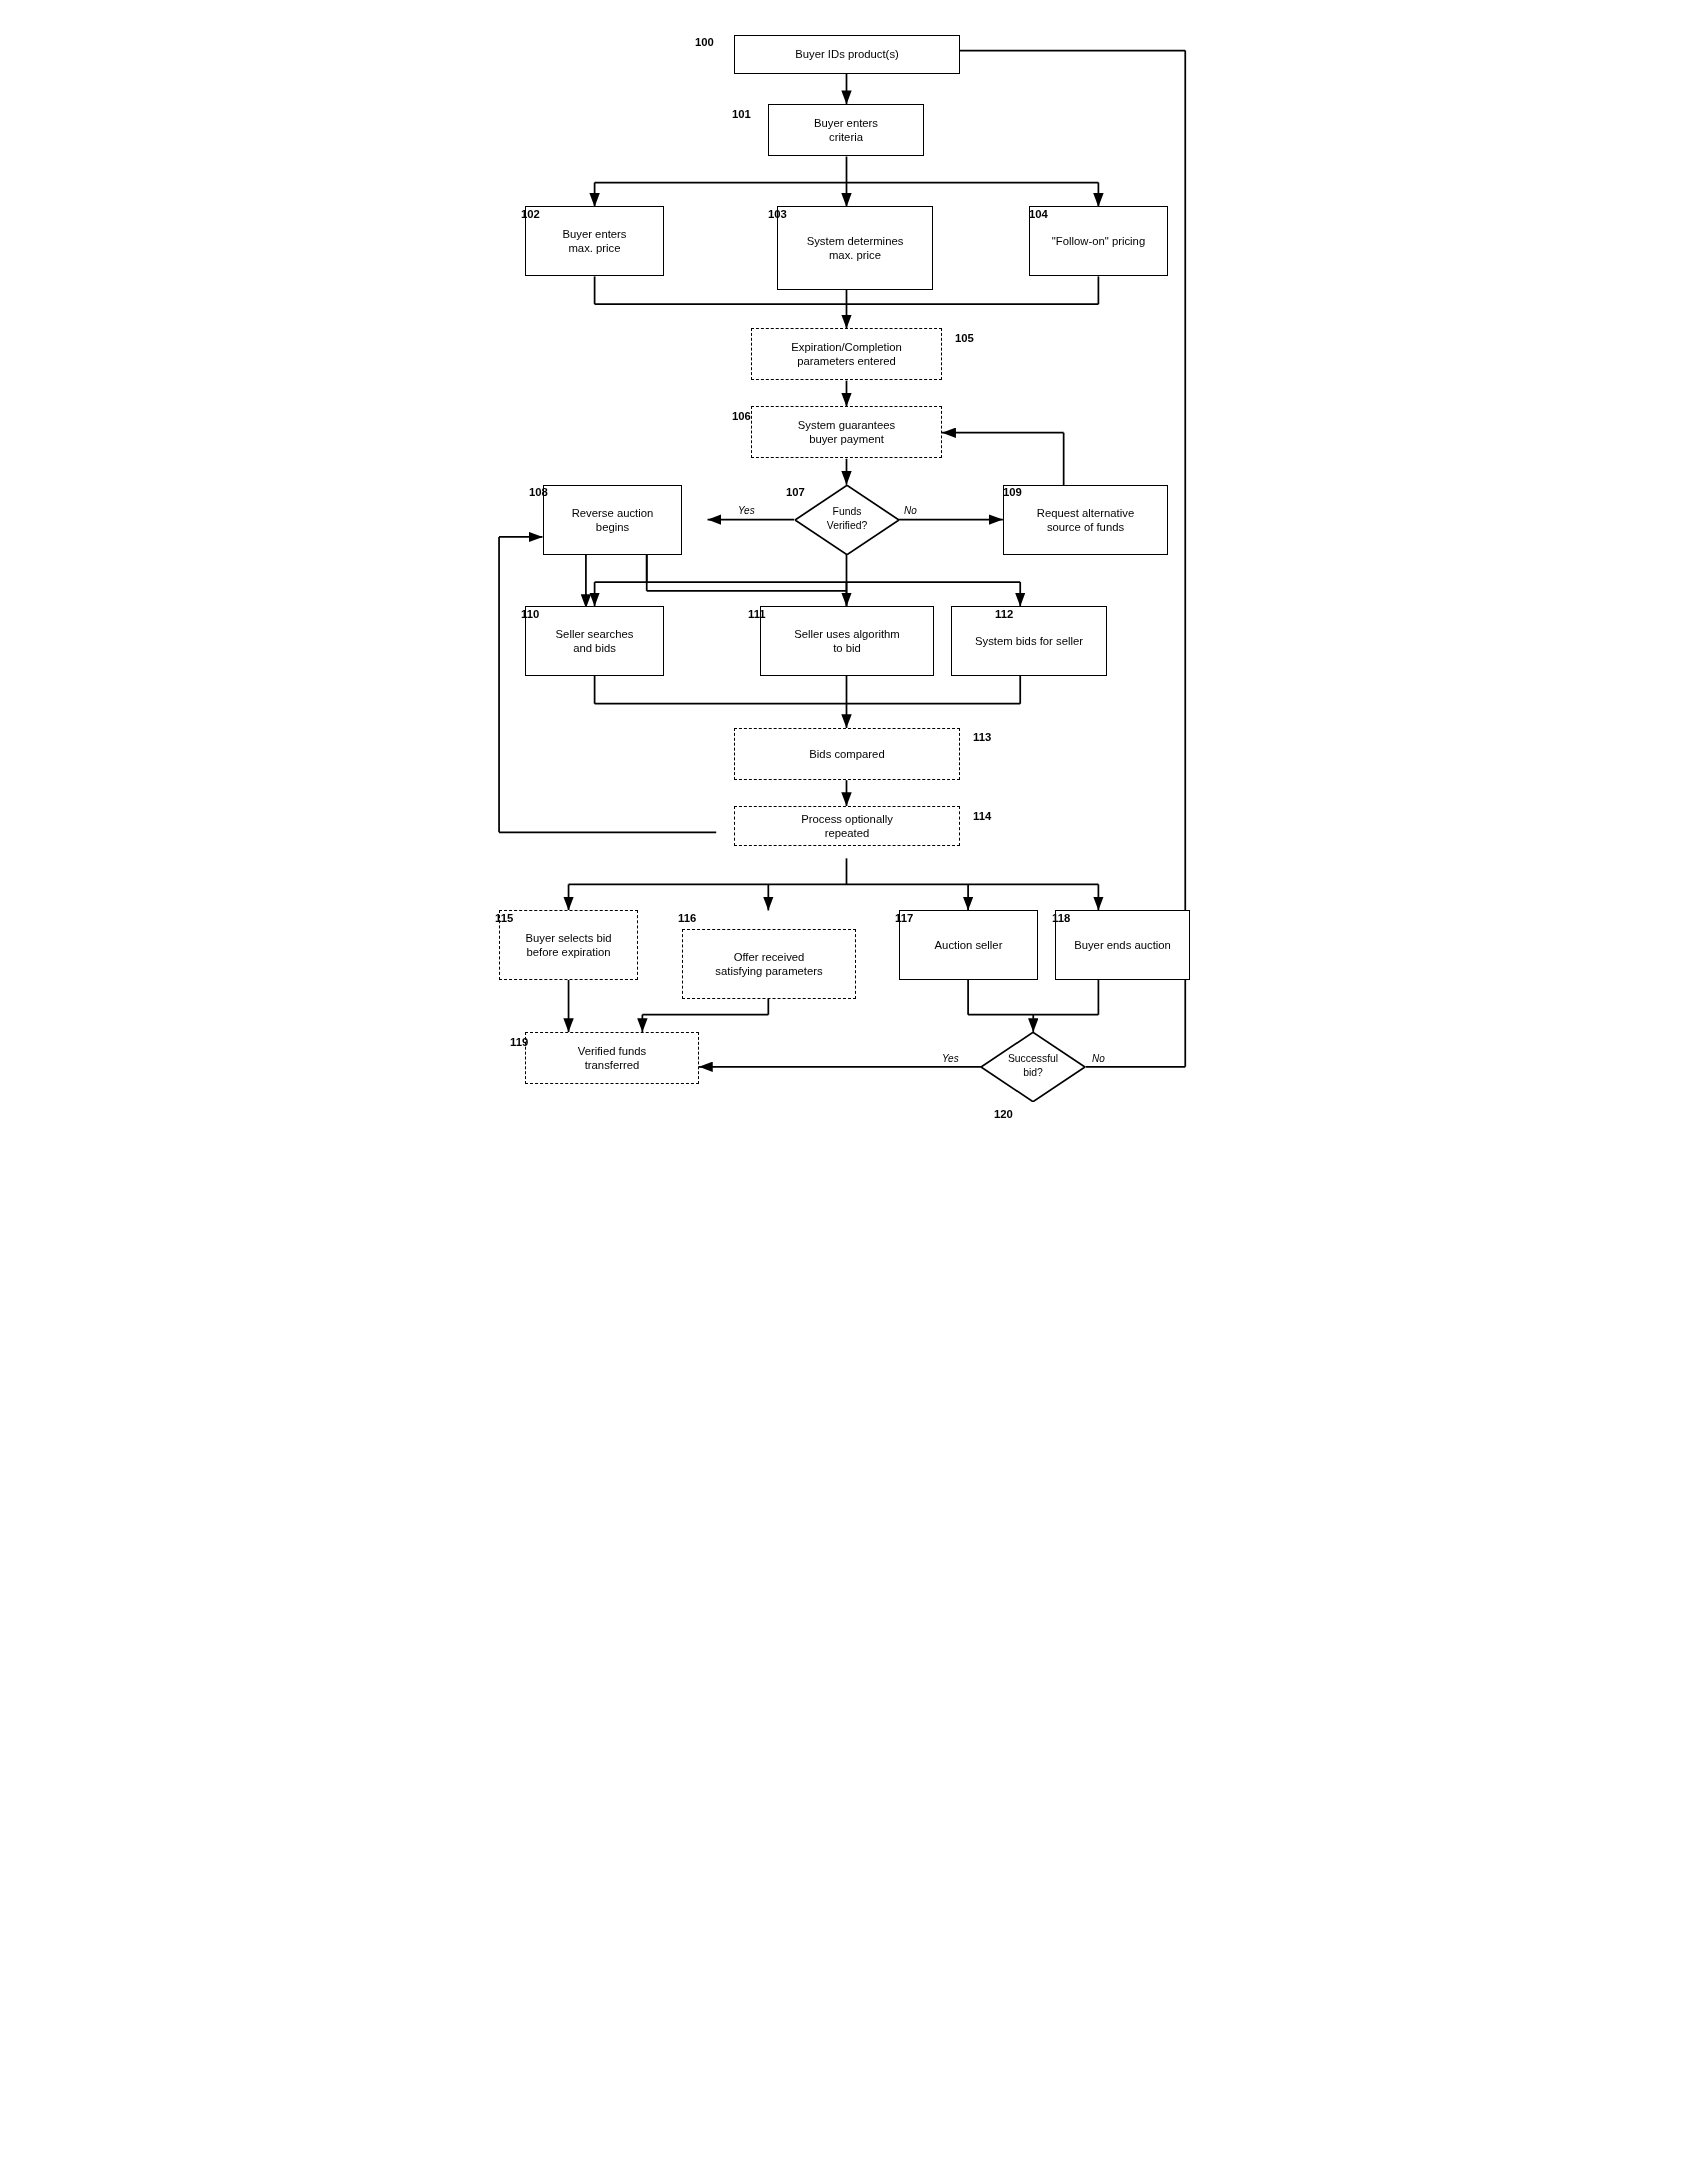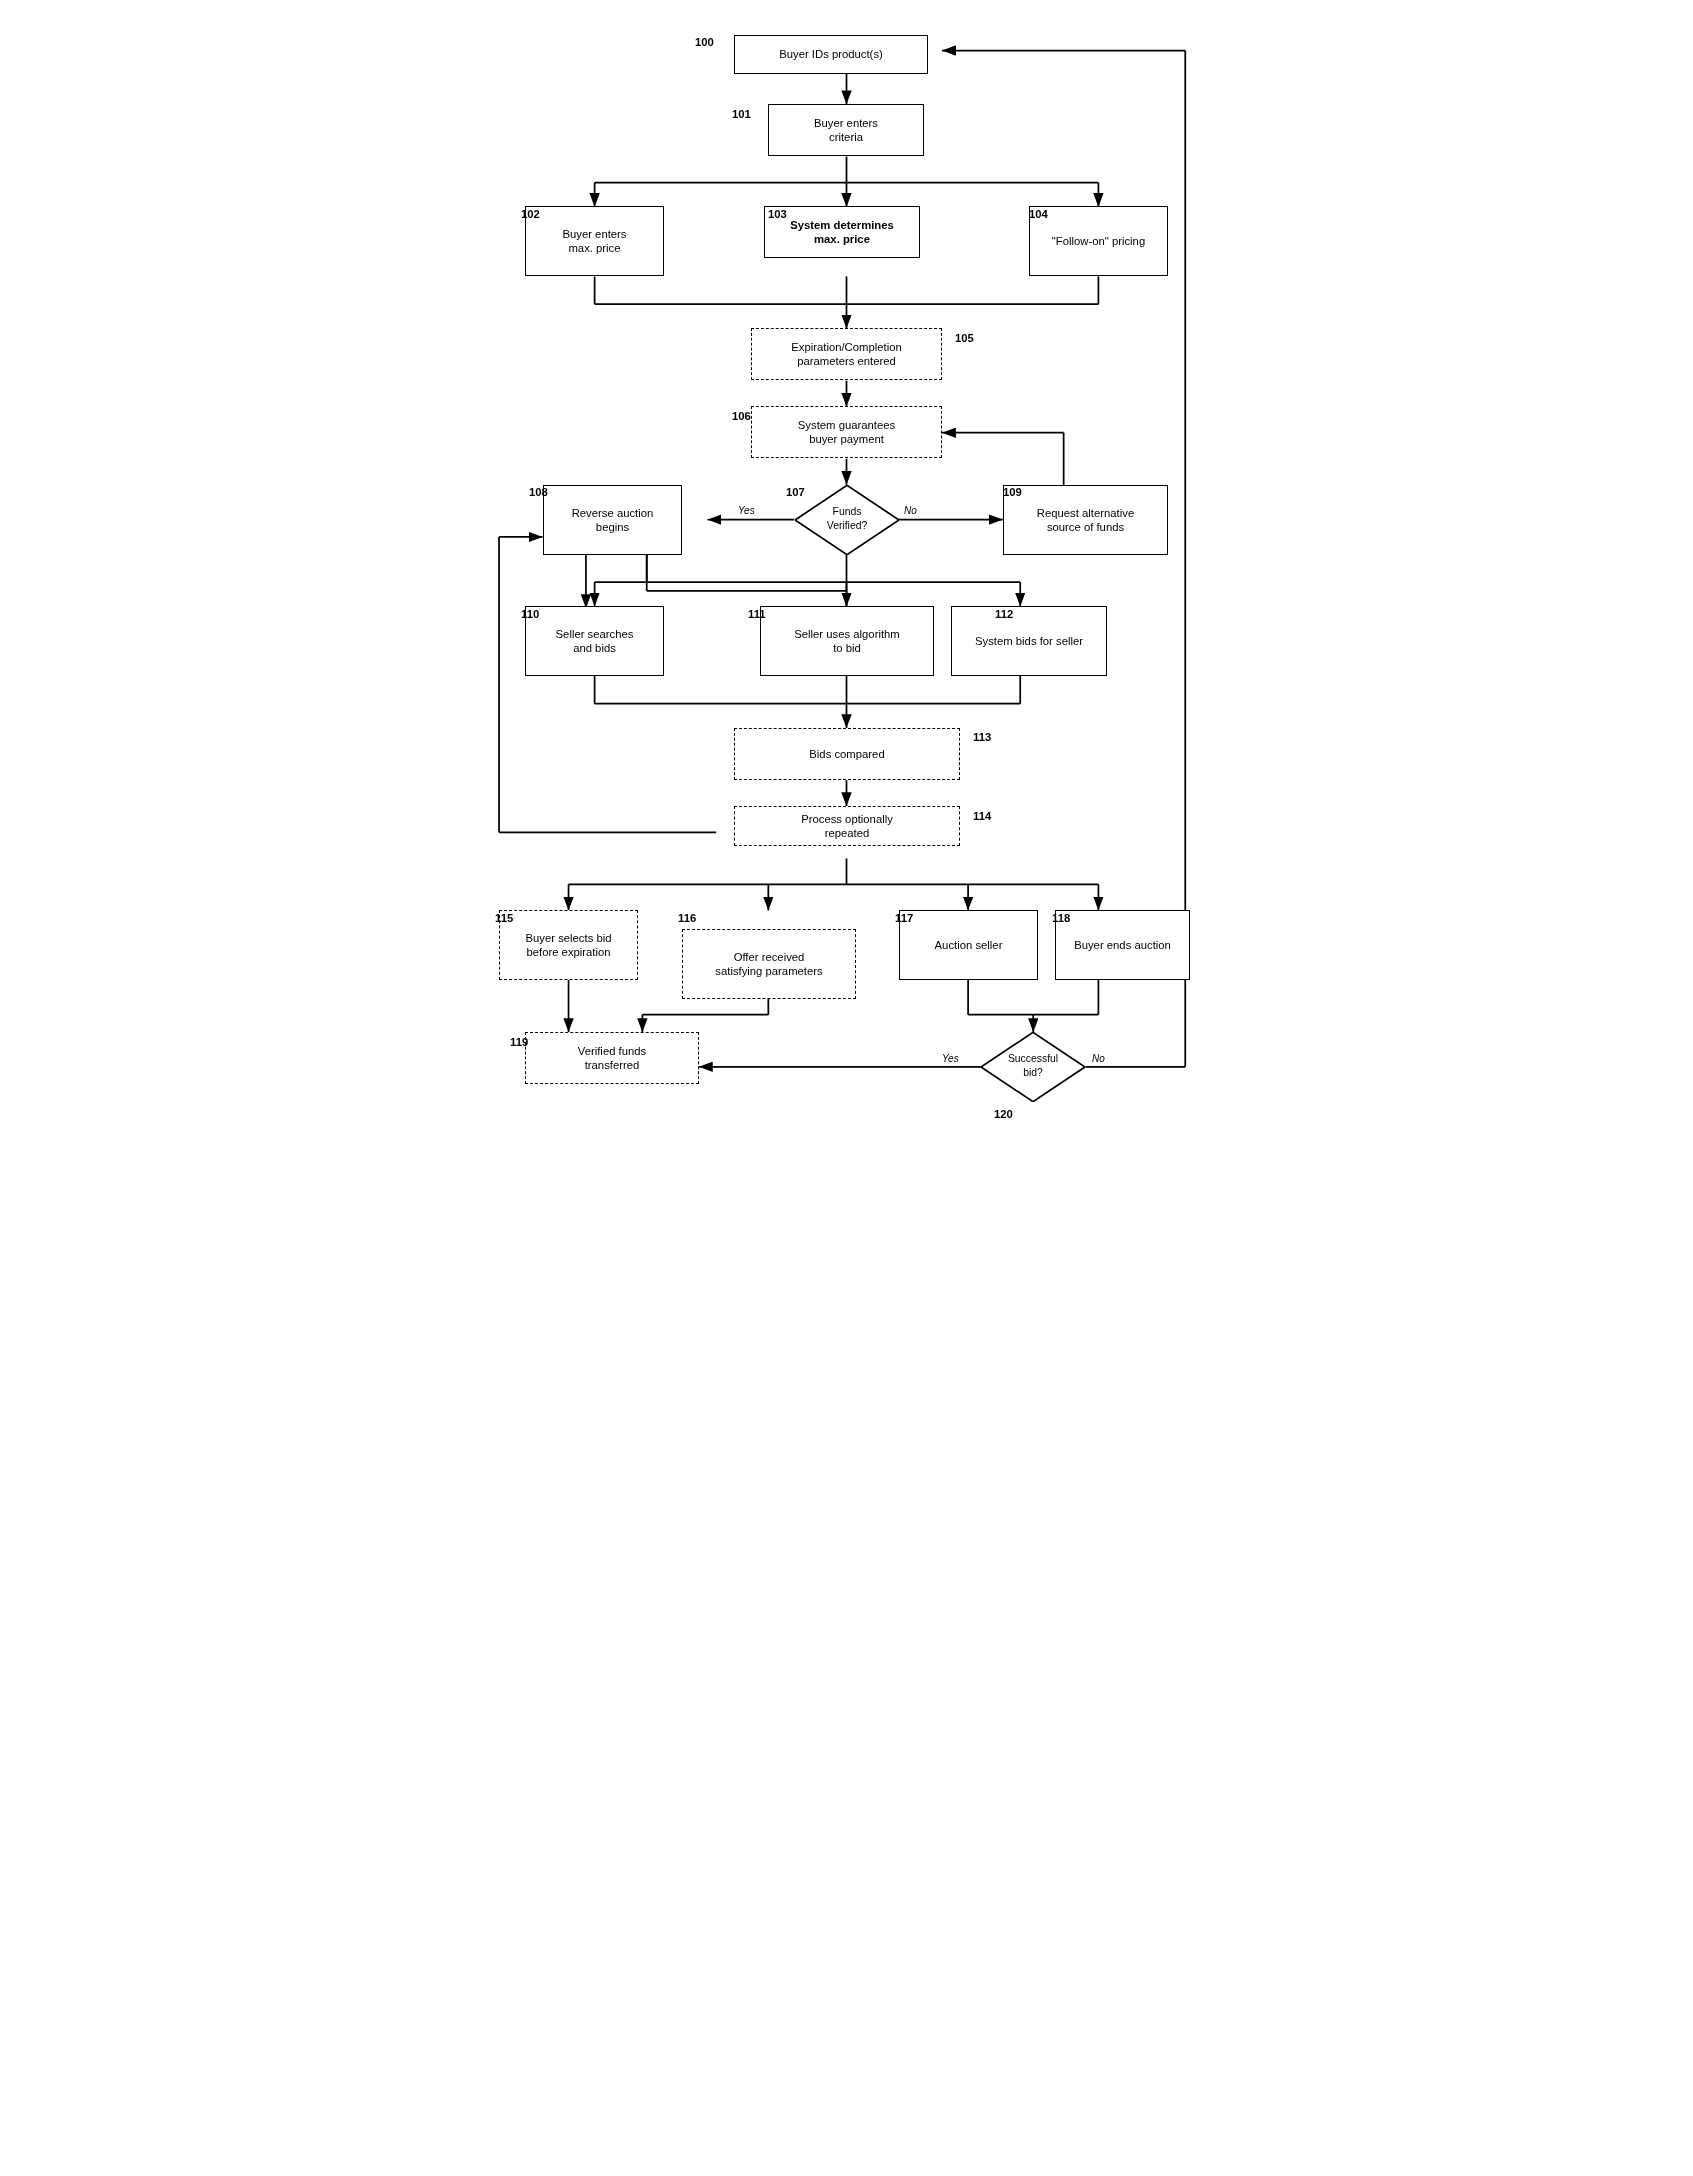--- a/index.html
+++ b/index.html
@@ -136,36 +136,36 @@
     <line x1="645" y1="1148" x2="645" y2="1168" stroke="#000" stroke-width="2" marker-end="url(#arrowhead)"></line>
 
     <line x1="585" y1="1208" x2="260" y2="1208" stroke="#000" stroke-width="2" marker-end="url(#arrowhead)"></line>
 
     <line x1="705" y1="1208" x2="820" y2="1208" stroke="#000" stroke-width="2"></line>
     <line x1="820" y1="1208" x2="820" y2="38" stroke="#000" stroke-width="2"></line>
     <line x1="820" y1="38" x2="540" y2="38" stroke="#000" stroke-width="2" marker-end="url(#arrowhead)"></line>
 
   </svg>
 
-  <div class="box" style="left:261px;top:17.4px;width:194px;height:39px;">
+  <div class="box" style="left:261px;top:17.4px;width:226px;height:39px;">
     <span>Buyer IDs product(s)</span>
   </div>
   <span class="label" style="left:222px;top:19px;">100</span>
 
   <div class="box" style="left:295px;top:87px;width:156px;height:52px;">
     <span>Buyer enters<br>criteria</span>
   </div>
   <span class="label" style="left:259px;top:91px;">101</span>
 
   <div class="box" style="left:52px;top:189px;width:139px;height:70px;">
     <span>Buyer enters<br>max. price</span>
   </div>
   <span class="label" style="left:48px;top:191px;">102</span>
 
-  <div class="box" style="left:291px;top:189px;width:156px;height:52px;font-weight:bold;">
+  <div class="box" style="left:304px;top:189px;width:156px;height:84px;">
     <span>System determines<br>max. price</span>
   </div>
   <span class="label" style="left:295px;top:191px;">103</span>
 
   <div class="box" style="left:556px;top:189px;width:139px;height:70px;">
     <span>"Follow-on" pricing</span>
   </div>
   <span class="label" style="left:556px;top:191px;">104</span>
 
   <div class="box dashed" style="left:278px;top:311px;width:191px;height:52px;">

